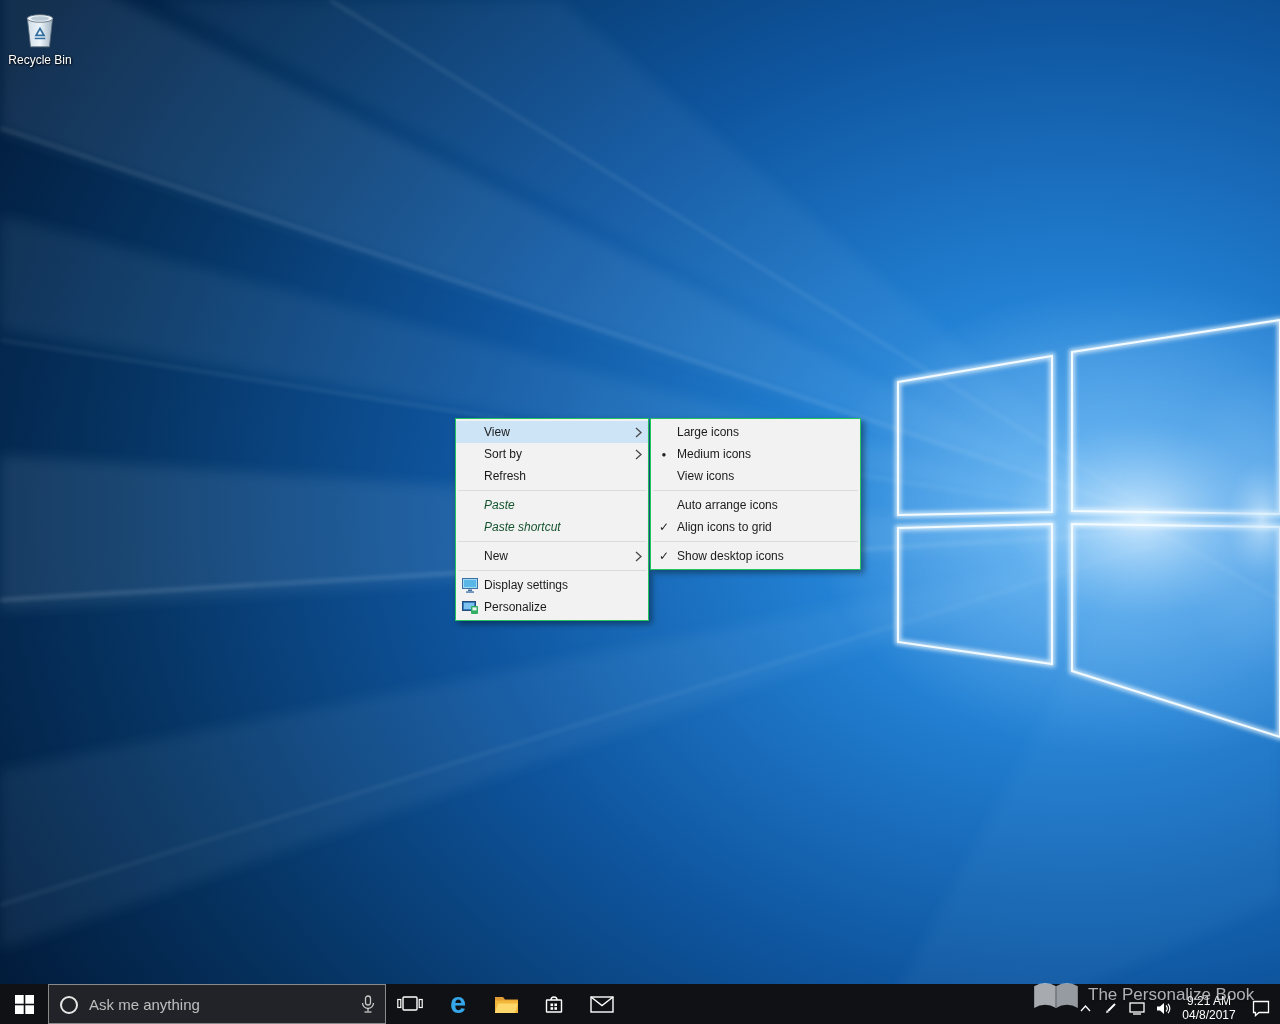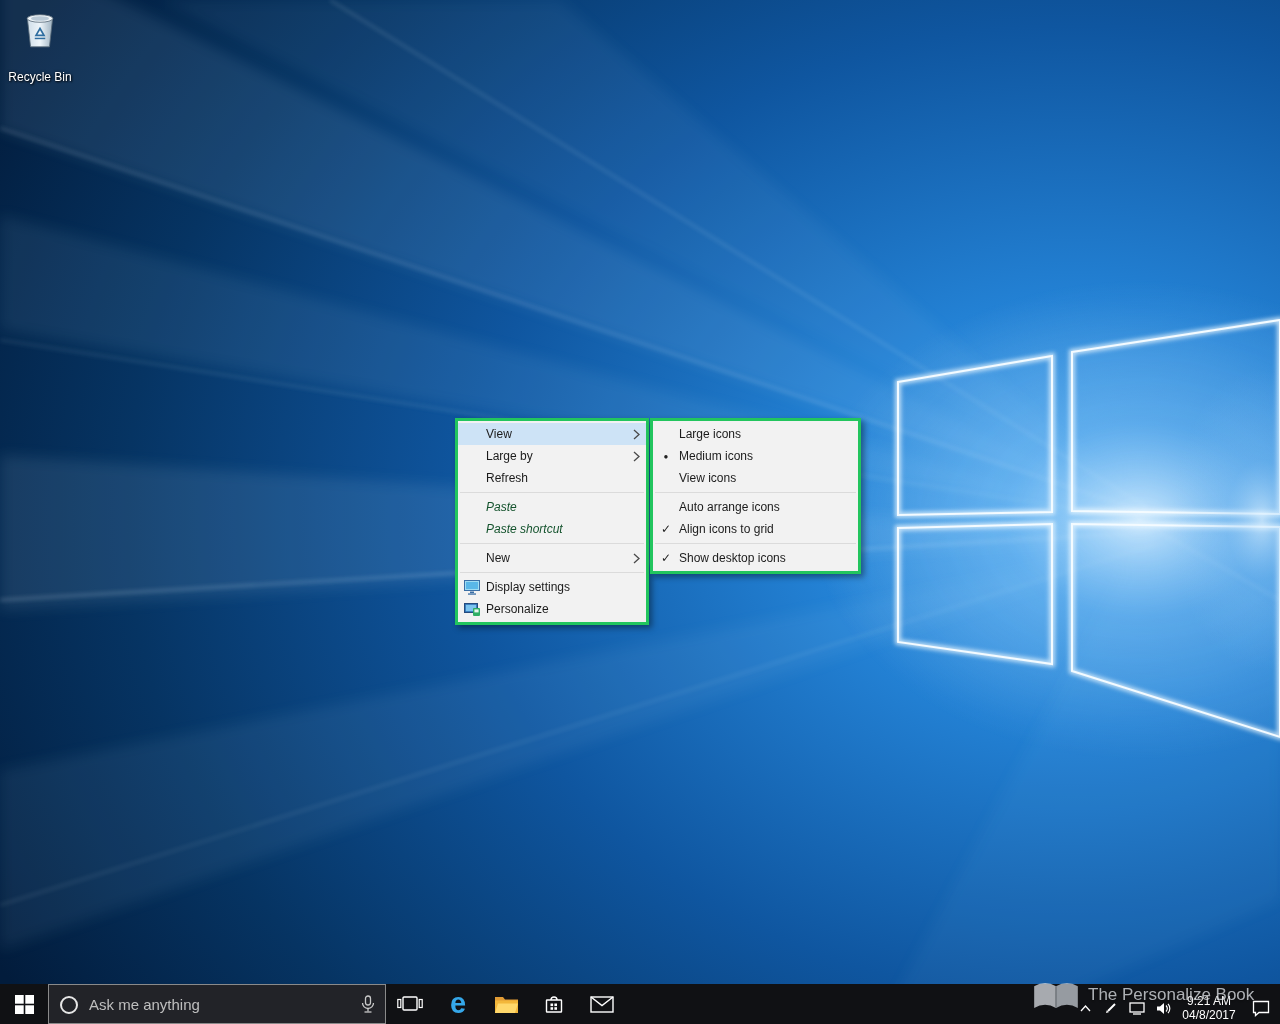--- a/index.html
+++ b/index.html
@@ -9,27 +9,27 @@
     cursor:default; position:relative; background:#042246;
     -webkit-font-smoothing:antialiased;
   }
   .desktop { position:absolute; inset:0; }
   .wallpaper { position:absolute; left:0; top:0; width:1280px; height:1024px; display:block; }
 
   
   .desktop-icon { position:absolute; left:4px; top:8px; width:72px; text-align:center; z-index:5; }
   .desktop-icon svg { display:block; margin:0 auto; }
   .desktop-icon .icon-label {
-    margin-top:20px; font-size:12px; color:#fff;
+    margin-top:3px; font-size:12px; color:#fff;
     text-shadow:1px 1px 2px rgba(0,0,0,.9), 0 0 3px rgba(0,0,0,.6);
   }
 
   
   .menu {
-    position:absolute; background:#f2f2f2; border:3px solid #22c55e;
+    position:absolute; background:#f2f2f2; border:1px solid #22c55e;
     box-shadow:3px 3px 6px rgba(0,0,0,.4); padding:2px 0;
     font-size:12px; color:#1b1b1b; z-index:30;
   }
   .main-menu { left:455px; top:418px; width:194px; }
   .submenu   { left:650px; top:418px; width:211px; }
   .menu-item { display:flex; align-items:center; height:22px; padding-right:6px; }
   .menu-item.highlighted { background:#cde3f6; }
   .menu-item.disabled .mi-label { color:#14532d;font-style:italic; }
   .mi-gutter { flex:0 0 28px; display:flex; justify-content:center; align-items:center; }
   .submenu .mi-gutter { flex:0 0 26px; }
@@ -157,21 +157,21 @@
       <span class="mi-gutter"></span>
       <span class="mi-label">View</span>
       <span class="mi-arrow">
         <svg width="7" height="11" viewBox="0 0 7 11">
             <polyline points="1,1 6,5.5 1,10" fill="none" stroke="#4a4a4a" stroke-width="1.3"></polyline>
           </svg>
       </span>
     </div>
     <div class="menu-item">
       <span class="mi-gutter"></span>
-      <span class="mi-label">Large by</span>
+      <span class="mi-label">Sort by</span>
       <span class="mi-arrow">
         <svg width="7" height="11" viewBox="0 0 7 11">
             <polyline points="1,1 6,5.5 1,10" fill="none" stroke="#4a4a4a" stroke-width="1.3"></polyline>
           </svg>
       </span>
     </div>
     <div class="menu-item">
       <span class="mi-gutter"></span>
       <span class="mi-label">Refresh</span>
     </div>

